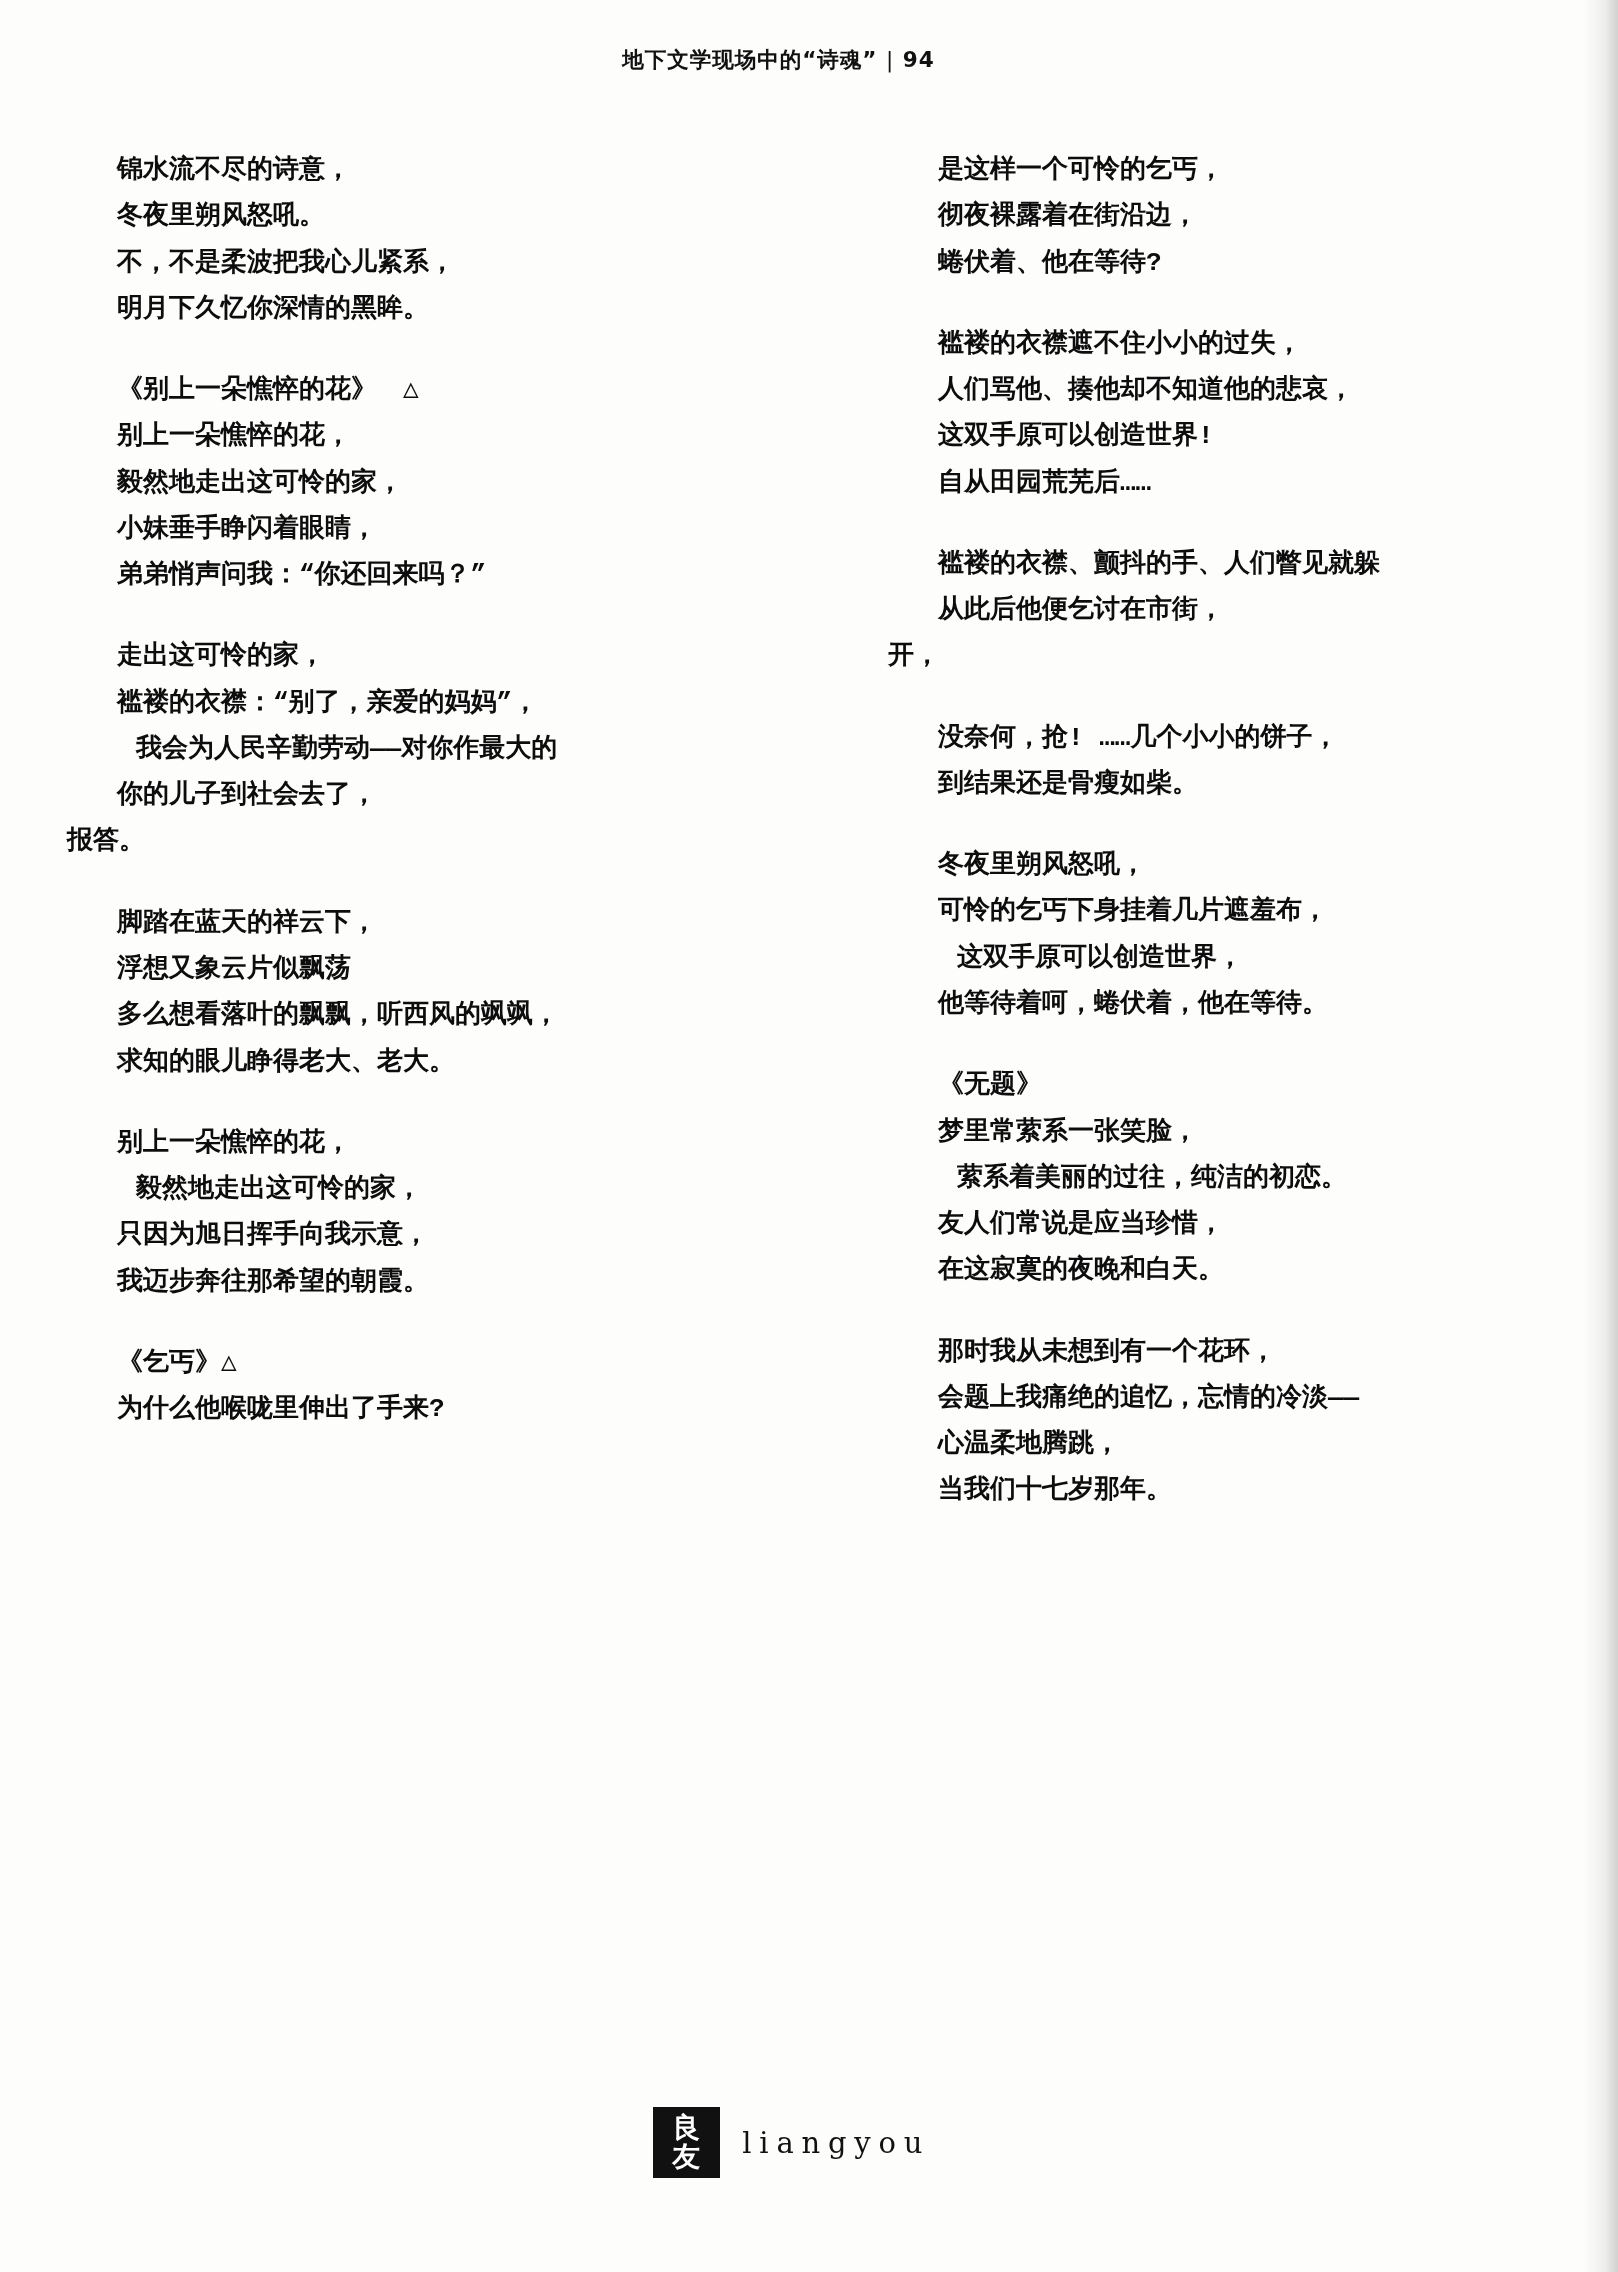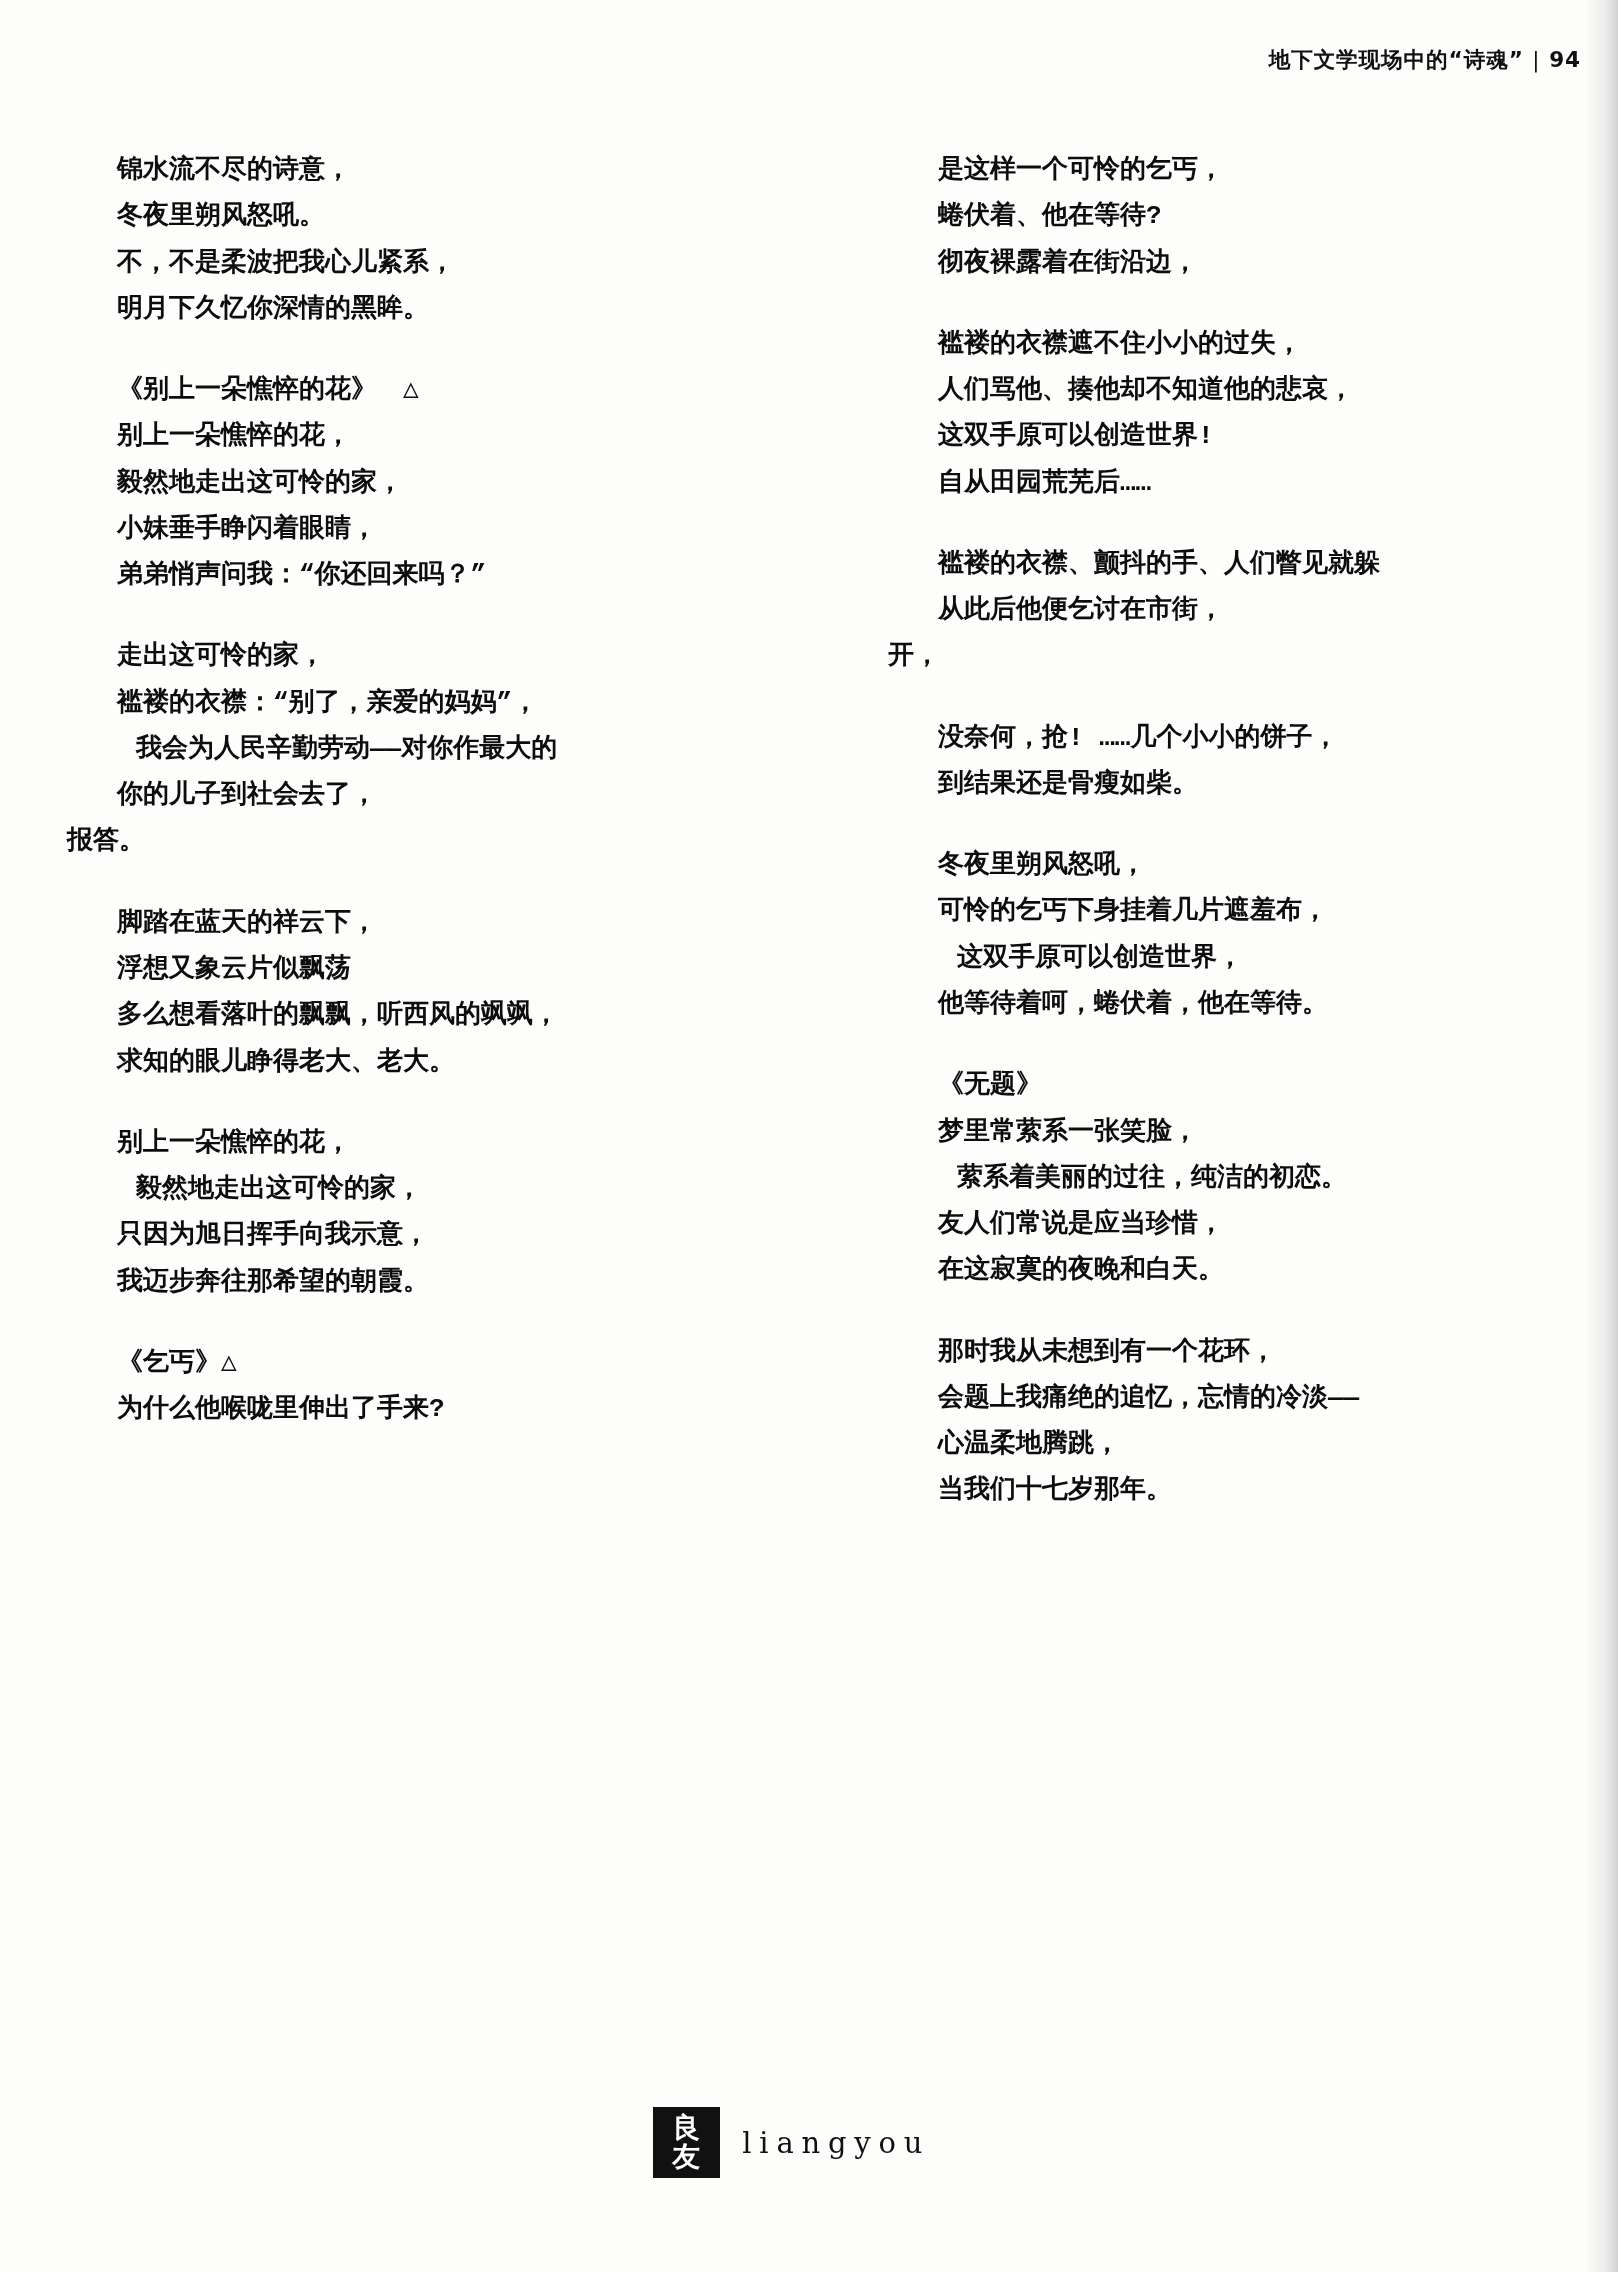--- a/index.html
+++ b/index.html
@@ -30,27 +30,26 @@
     top: 0;
     width: 35px;
     height: 2273px;
     background: linear-gradient(to right, rgba(255,255,255,0) 0%, rgba(190,190,190,0.25) 60%, rgba(150,150,150,0.45) 100%);
   }
   .header {
     position: absolute;
     left: 0;
     top: 45px;
     width: 1557px;
-    text-align: right;
+    text-align: center;
     font-size: 21.6px;
     letter-spacing: 0.9px;
     color: #111;
     font-weight: 600;
     font-family: "DejaVu Sans", "Liberation Sans", sans-serif;
-    padding-left: 24px;
   }
   .header .sep {
     margin: 0 8.6px;
     font-weight: 400;
   }
   .columns {
     position: absolute;
     left: 0;
     top: 147px;
     width: 1583px;
@@ -160,22 +159,22 @@
           <div class="line ind-0">我迈步奔往那希望的朝霞。</div>
         </div>
         <div class="stanza">
           <div class="line ind-0">《乞丐》△</div>
           <div class="line ind-0">为什么他喉咙里伸出了手来?</div>
         </div>
       </div>
     <div class="col col-right" id="right-col">
         <div class="stanza">
           <div class="line ind-0">是这样一个可怜的乞丐，</div>
+          <div class="line ind-0">彻夜裸露着在街沿边，</div>
           <div class="line ind-0">蜷伏着、他在等待?</div>
-          <div class="line ind-0">彻夜裸露着在街沿边，</div>
         </div>
         <div class="stanza">
           <div class="line ind-0">褴褛的衣襟遮不住小小的过失，</div>
           <div class="line ind-0">人们骂他、揍他却不知道他的悲哀，</div>
           <div class="line ind-0">这双手原可以创造世界!</div>
           <div class="line ind-0">自从田园荒芜后……</div>
         </div>
         <div class="stanza">
           <div class="line ind-0">褴褛的衣襟、颤抖的手、人们瞥见就躲</div>
           <div class="line ind-0">从此后他便乞讨在市街，</div>

